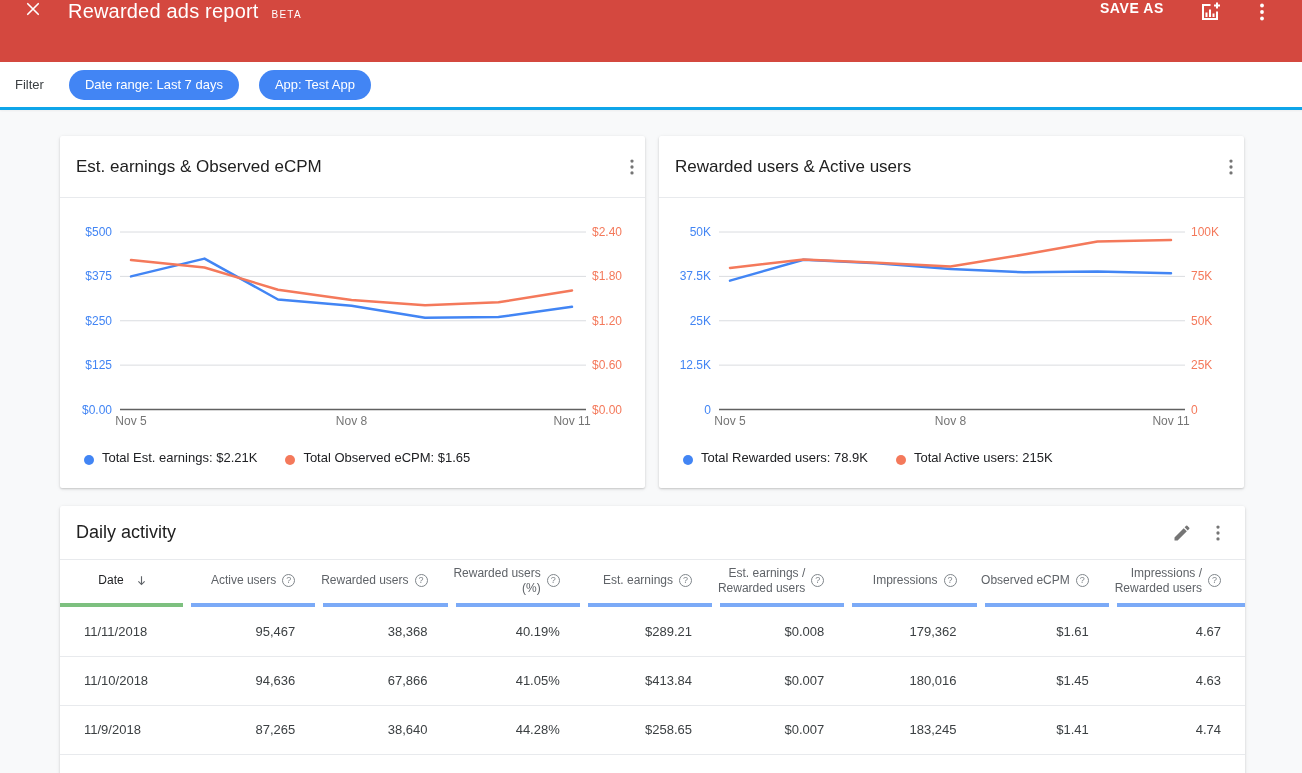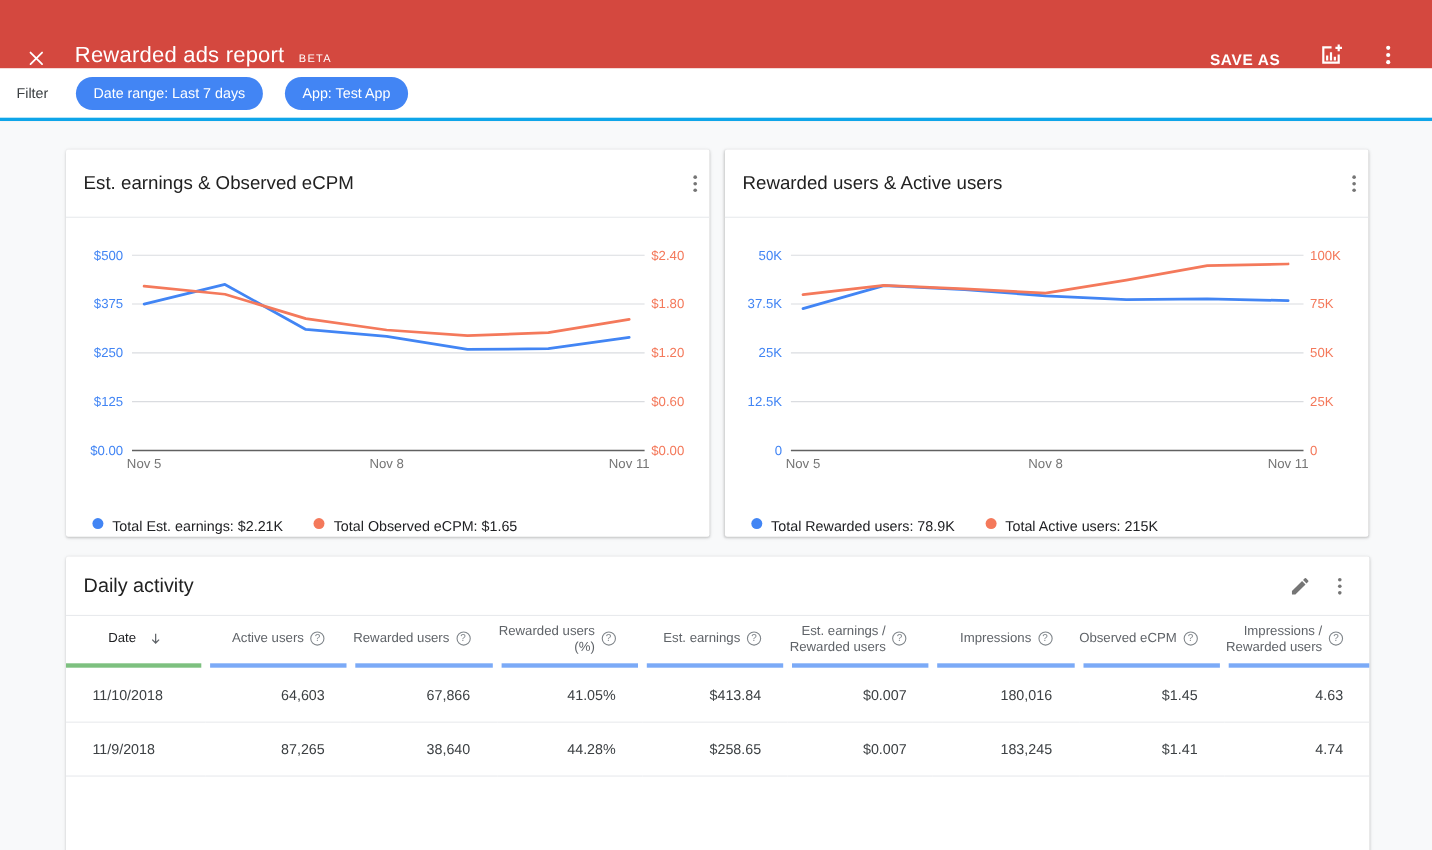--- a/index.html
+++ b/index.html
@@ -1,21 +1,21 @@
 <!DOCTYPE html>
 <html style="--header-bg: #D4483F; --chip-bg: #4285F4;"><head>
 <meta charset="utf-8">
 <style>
   * { box-sizing: border-box; margin: 0; padding: 0; }
   html,body { width:1302px; height:773px; overflow:hidden; }
   body { font-family:"Liberation Sans", sans-serif; background:#F8F9FA; color:#3C4043; }
   button { border:none; background:transparent; padding:0; cursor:pointer; color:inherit; font:inherit; }
 
   
-  .appbar { height:62px; background:var(--header-bg,#D4483F); display:flex; align-items:flex-end;
+  .appbar { height:62px; background:var(--header-bg,#D4483F); display:flex; align-items:flex-start;
             padding:0 28px 0 24px; color:#fff; position:relative; z-index:3; }
   .appbar .close { margin-right:26px; display:flex; }
   .title-wrap { display:flex; align-items:baseline; gap:13px; }
   .appbar h1 { font-size:20px; font-weight:500; letter-spacing:.2px; }
   .beta { font-size:10px; letter-spacing:1.2px; font-weight:400; }
   .spacer { flex:1; }
   .saveas { font-size:14px; font-weight:700; letter-spacing:.6px; margin-right:34px; }
   .appbar .icon-btn { display:flex; align-items:center; color:#fff; }
   .appbar .addchart { margin-right:28px; }
 
@@ -29,21 +29,21 @@
   
   .content { padding:26px 57px 0 60px; }
   .card { background:#fff; border-radius:2px; box-shadow:0 1px 2px rgba(0,0,0,.16), 0 1px 4px rgba(0,0,0,.08); }
   .charts-row { display:flex; gap:14px; margin-bottom:18px; }
   .chart-card { width:585px; height:352px; }
   .card-head { height:62px; display:flex; align-items:center; padding:0 0 0 16px; border-bottom:1px solid #E8EAED; }
   .card-head h2 { font-size:17px; font-weight:400; color:#212121; flex:1; }
   .icon-btn.gray { color:#757575; display:flex; align-items:center; justify-content:center; width:26px; height:26px; }
   svg.chart { display:block; }
   .legend { display:flex; gap:28px; padding:10px 0 0 24px; font-size:13px; color:#202124; }
-  .legend-item { display:flex; align-items:flex-start; gap:8px; cursor:pointer;margin-top:21px; }
+  .legend-item { display:flex; align-items:flex-end; gap:8px; cursor:pointer; }
   .legend-dot { width:10px; height:10px; border-radius:50%; flex:none; }
 
   
   .table-card { width:1185px; height:312px; overflow:hidden; }
   .table-head { height:54px; padding:0 14px 0 16px; }
   .table-head h2 { font-size:18px; font-weight:500; }
   .table-head .icon-btn.gray { margin-left:10px; }
   table { width:100%; border-collapse:collapse; table-layout:fixed; }
   thead th { height:47px; position:relative; vertical-align:middle; font-size:12px; font-weight:400;
              color:#5F6368; padding:0 24px 6px 0; }
@@ -289,22 +289,33 @@
                 <div class="hwrap">
                   <span class="hlabel">Impressions / Rewarded users</span>
                   <span class="help">?</span>
                 </div>
                 <div class="bar" style="background: rgb(123, 170, 247);"></div>
               </th>
             </tr>
           </thead>
         <tbody id="tbody">
             <tr>
+              <td class="left-col">11/11/2018</td>
+              <td>95,467</td>
+              <td>38,368</td>
+              <td>40.19%</td>
+              <td>$289.21</td>
+              <td>$0.008</td>
+              <td>179,362</td>
+              <td>$1.61</td>
+              <td>4.67</td>
+            </tr>
+            <tr>
               <td class="left-col">11/10/2018</td>
-              <td>64,603</td>
+              <td>94,636</td>
               <td>67,866</td>
               <td>41.05%</td>
               <td>$413.84</td>
               <td>$0.007</td>
               <td>180,016</td>
               <td>$1.45</td>
               <td>4.63</td>
             </tr>
             <tr>
               <td class="left-col">11/9/2018</td>

